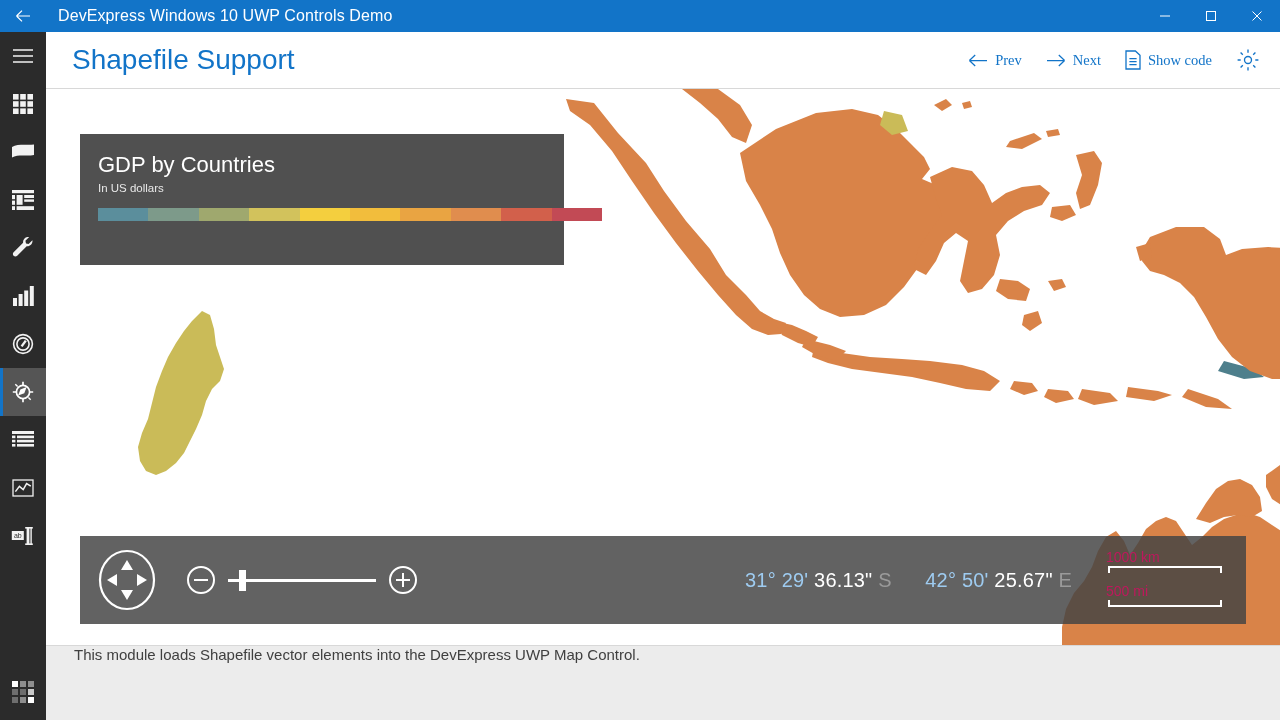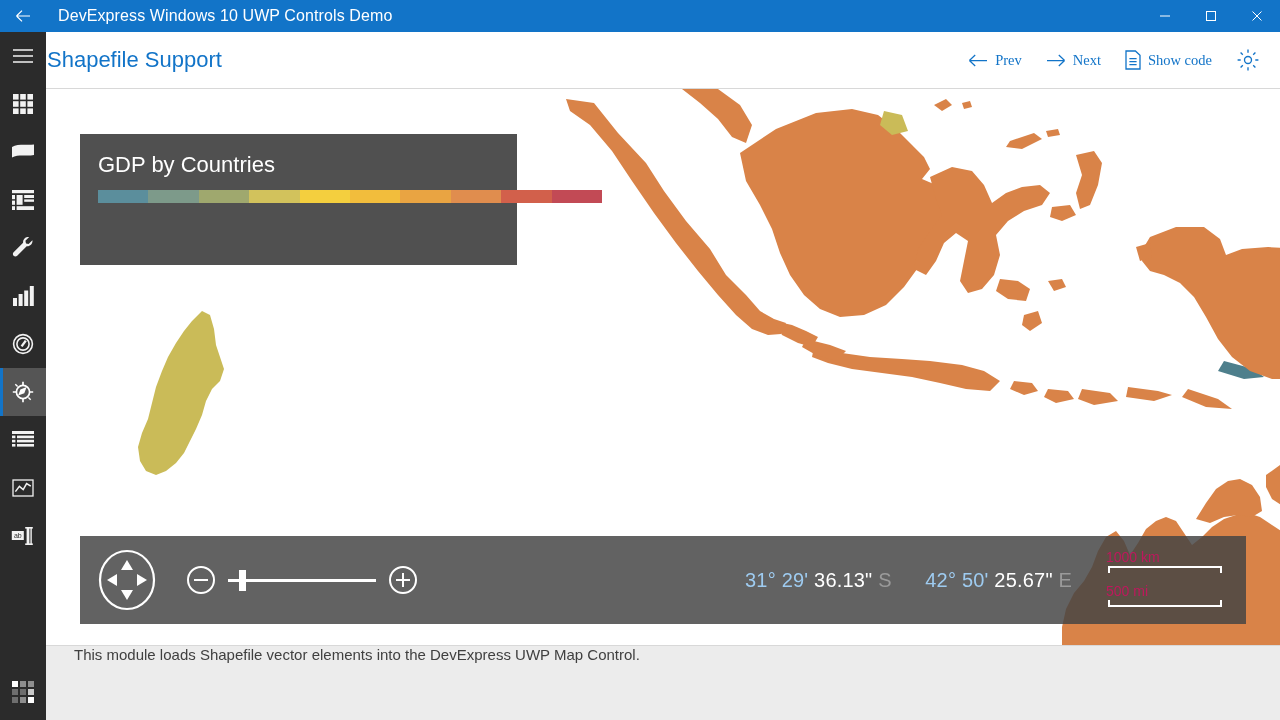--- a/index.html
+++ b/index.html
@@ -71,22 +71,22 @@
 
   
   .header {
     position: absolute; top: 32px; left: 46px;
     width: 1234px; height: 56px;
     background: #ffffff;
     display: flex; align-items: center;
   }
   .page-title {
     color: #1274c8;
-    font-size: 22px;
-    margin-left: 1px;
+    font-size: 28px;
+    margin-left: 26px;
     white-space: nowrap;
   }
   .header-spacer { flex: 1 1 auto; }
   .hdr-action {
     display: flex; align-items: center; gap: 7px;
     color: #1274c8;
     font-size: 14.5px;
     margin-right: 24px;
     white-space: nowrap;
     font-family: Liberation Serif, serif;
@@ -115,21 +115,21 @@
   .map-svg {
     position: absolute; top: 0; left: 0;
     width: 1234px; height: 556px;
     display: block;
   }
 
   
   .legend {
     position: absolute;
     left: 34px; top: 45px;
-    width: 437px; height: 131px;
+    width: 484px; height: 131px;
     background: rgba(51,51,51,0.86);
     padding: 18px 18px 0 18px;
   }
   .legend-title {
     color: #ffffff;
     font-size: 22px;
     line-height: 26px;
     font-weight: 400;
     white-space: nowrap;
   }
@@ -567,20 +567,21 @@
            L174 292 L166 300 L160 312 L156 326 L150 340 L144 352 L138 364
            L130 374 L120 382 L110 386 L100 382 L94 372 L92 358 L96 344
            L102 330 L106 314 L110 298 L116 282 L122 268 L130 254 L138 242 Z"></path>
 
       <path fill="#d98348" d="M888 16 L900 10 L906 16 L896 22 Z"></path>
       <path fill="#d98348" d="M916 14 L924 12 L926 18 L918 20 Z"></path>
     </svg>
 
     <div class="legend">
       <div class="legend-title">GDP by Countries</div>
+      <div class="legend-sub">In US dollars</div>
       <div class="legend-scale">
         <div class="legend-swatches">
           <div class="legend-swatch" style="background: rgb(91, 142, 156);"></div>
           <div class="legend-swatch" style="background: rgb(125, 154, 138);"></div>
           <div class="legend-swatch" style="background: rgb(159, 168, 110);"></div>
           <div class="legend-swatch" style="background: rgb(210, 194, 92);"></div>
           <div class="legend-swatch" style="background: rgb(244, 207, 62);"></div>
           <div class="legend-swatch" style="background: rgb(242, 189, 60);"></div>
           <div class="legend-swatch" style="background: rgb(233, 164, 66);"></div>
           <div class="legend-swatch" style="background: rgb(224, 141, 78);"></div>

